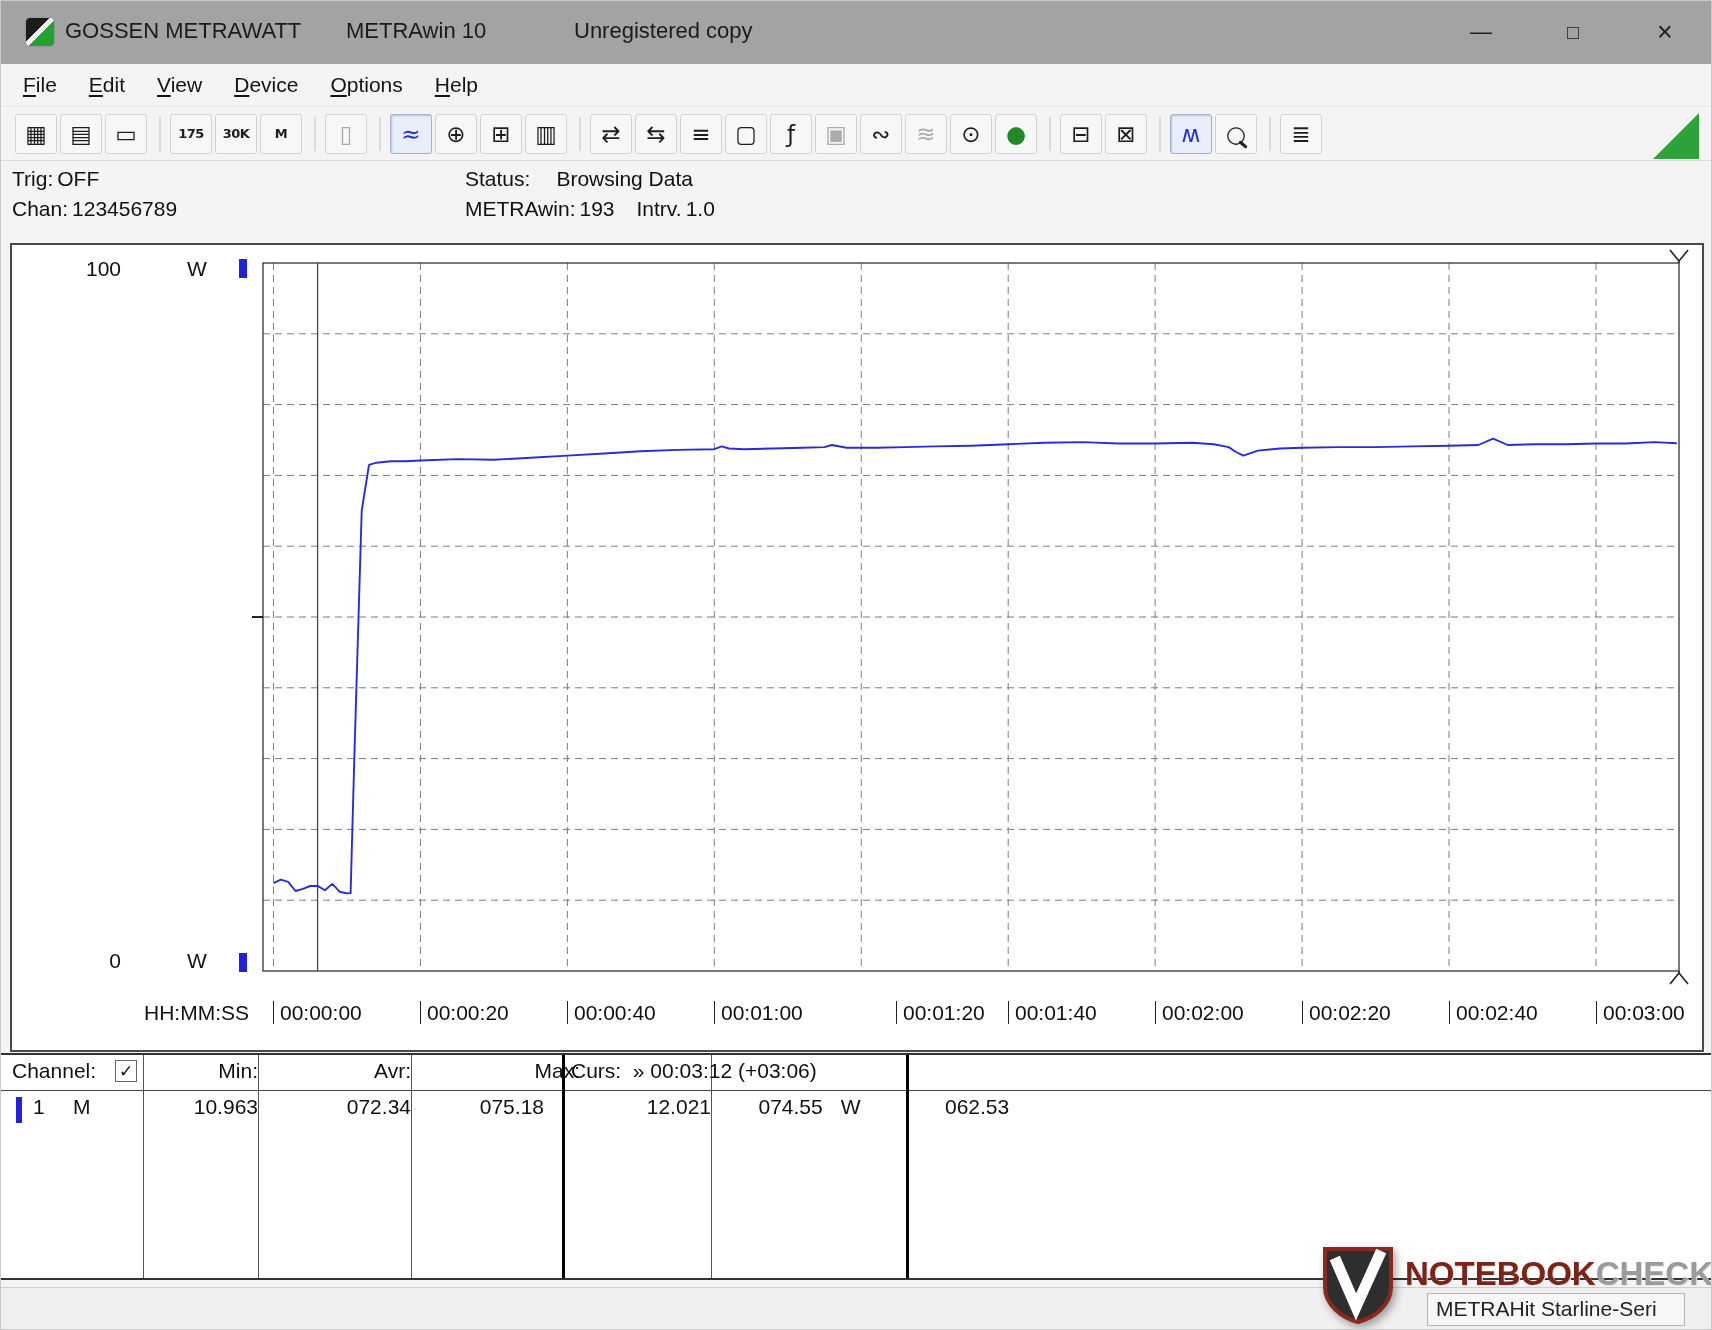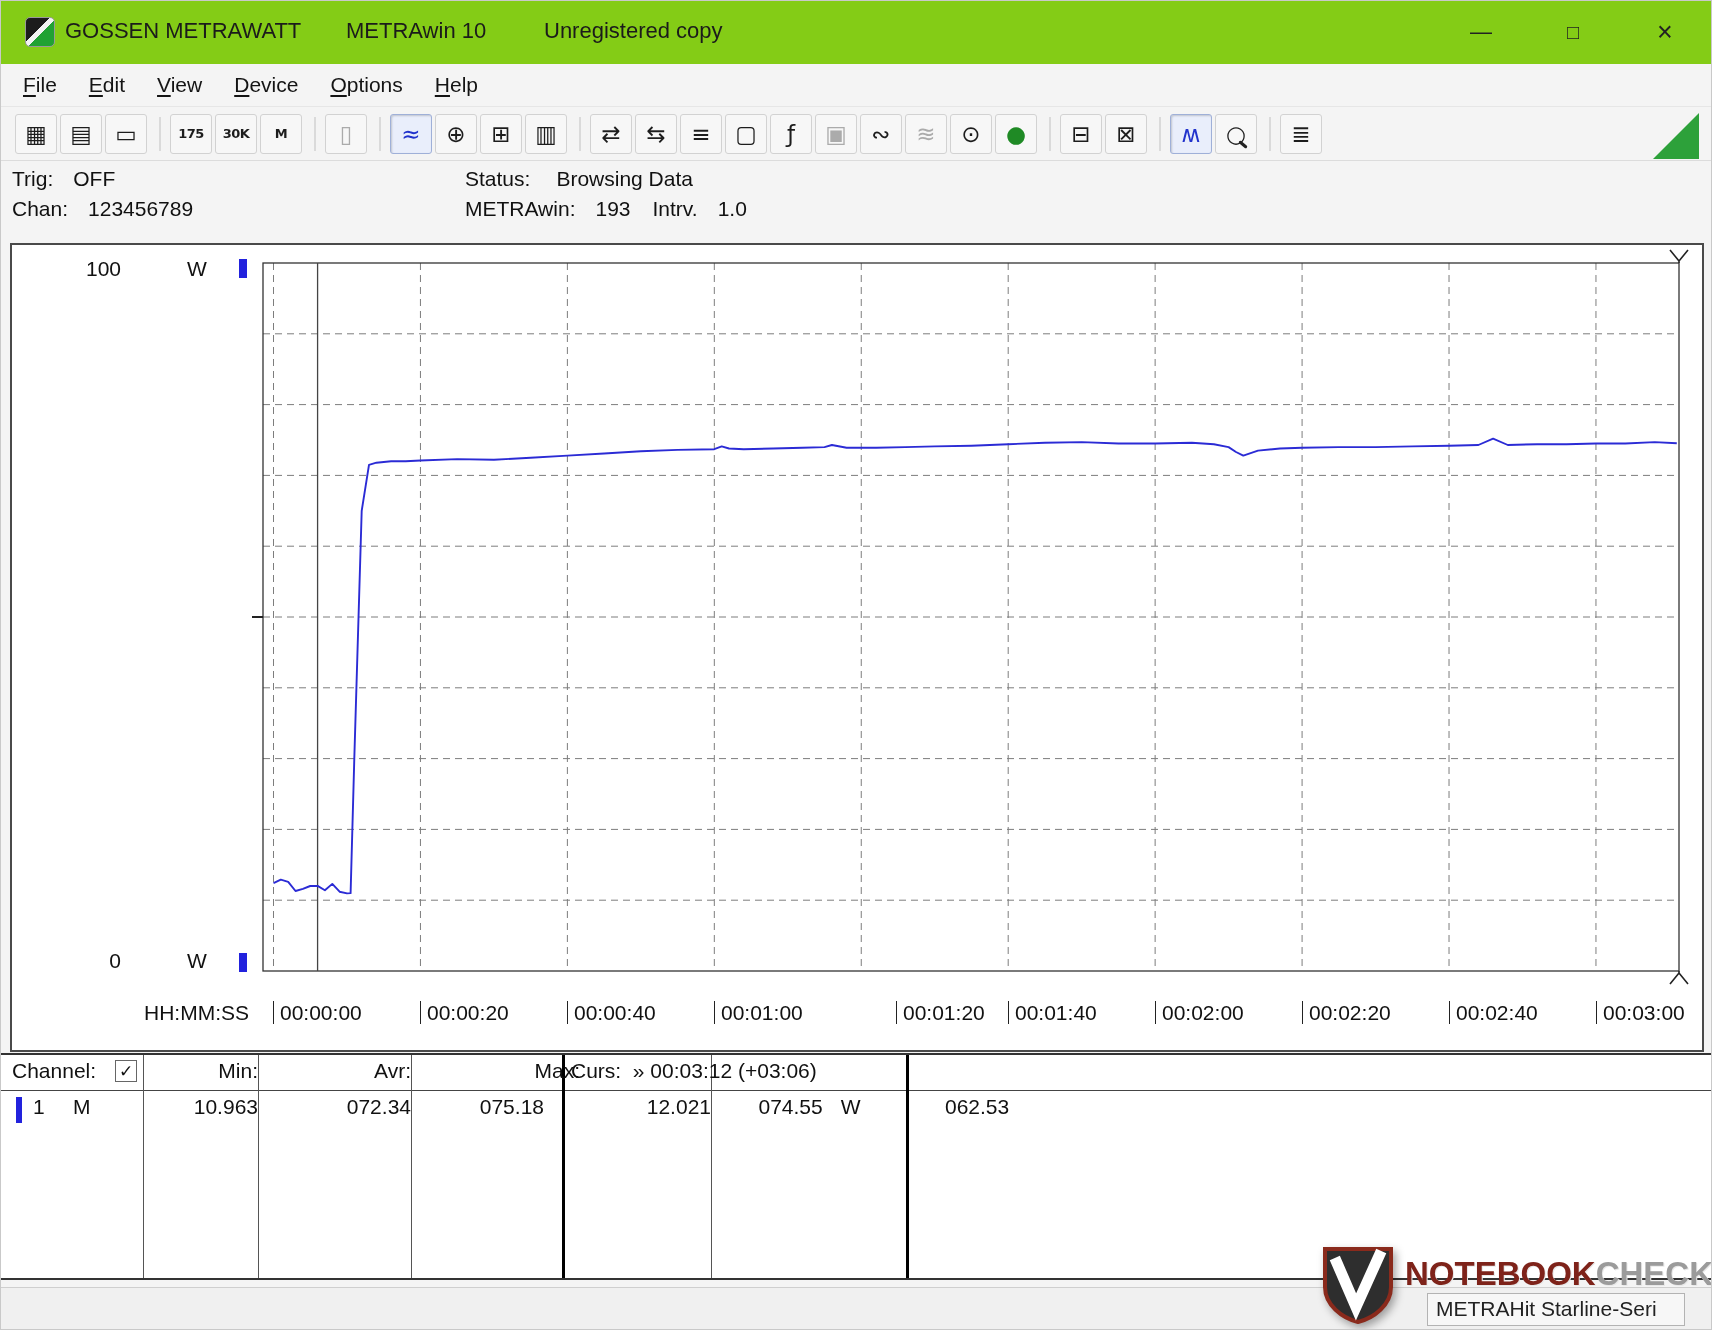--- a/index.html
+++ b/index.html
@@ -1,27 +1,27 @@
 <!DOCTYPE html>
 <html><head>
 <meta charset="utf-8">
 <style>
   *{margin:0;padding:0;box-sizing:border-box}
   html,body{width:1712px;height:1330px;overflow:hidden}
   body{font-family:"Liberation Sans","DejaVu Sans",sans-serif;color:#111;background:#fff}
   #app{position:relative;width:1712px;height:1330px;background:#f4f4f4;border:1px solid #c9c9c9;overflow:hidden}
 
   
-  #titlebar{position:absolute;left:0;top:0;width:100%;height:63px;background:#84cc16}
+  #titlebar{position:absolute;left:0;top:0;width:100%;height:63px;background:#a3a3a3}
   #app-icon{position:absolute;left:24px;top:16px;width:30px;height:30px;border-radius:5px;
     background:linear-gradient(135deg,#1c1c1c 0 42%,#f4f4f4 42% 54%,#21a233 54% 100%);border:1px solid #999}
   .title-text{position:absolute;top:17px;font-size:22px;color:#1b1b1b;white-space:nowrap}
   #title-brand{left:64px}
   #title-app{left:345px}
-  #title-license{left:543px}
+  #title-license{left:573px}
   .win-btn{position:absolute;top:8px;width:62px;height:46px;display:flex;align-items:center;justify-content:center;color:#222;cursor:default}
   #btn-min{left:1449px;font-size:22px}
   #btn-max{left:1541px;font-size:20px}
   #btn-close{left:1633px;font-size:27px}
 
   
   #menubar{position:absolute;left:0;top:63px;width:100%;height:42px;background:#f4f4f4;display:flex;align-items:center;padding-left:6px}
   .menu-item{padding:7px 16px;font-size:21px;color:#141414;white-space:nowrap}
   .ul{text-decoration:underline;text-underline-offset:3px}
 
@@ -37,21 +37,21 @@
   .tb.blue{color:#2233cc}
   .tb.green{color:#1f8a25}
   .tb.mag::after{content:"";position:absolute;right:8px;bottom:7px;width:10px;height:3px;background:#222;transform:rotate(40deg);border-radius:2px}
   .tsep{width:2px;height:34px;background:#dadada;margin:0 9px;flex:0 0 auto}
   #corner-triangle{position:absolute;left:1652px;top:112px;width:0;height:0;
     border-left:46px solid transparent;border-bottom:46px solid #2da13a}
 
   
   #status-panel{position:absolute;left:0;top:160px;width:100%;height:80px;background:#f4f4f4;font-size:21px}
   .sp-line{position:absolute;white-space:nowrap}
-  .sp-val{margin-left:20px}
+  .sp-val{margin-left:4px}
   .sp-val-wide{margin-left:26px}
   .sp-gap{margin-left:22px}
 
   
   #chart-box{position:absolute;left:9px;top:242px;width:1694px;height:809px;background:#fff;border:2px solid #4a4a4a}
   #plot-area{position:absolute;left:262px;top:262px;width:1416px;height:708px;z-index:5}
   #chart-svg{position:absolute;left:0;top:0;width:1712px;height:1330px;pointer-events:none;z-index:6}
   #chart-labels{position:absolute;left:0;top:0;width:1396px;height:1330px;pointer-events:none;z-index:7}
   .ylab{position:absolute;font-size:21px;color:#111}
   .marker{position:absolute;width:8px;height:19px;background:#2222dd}

